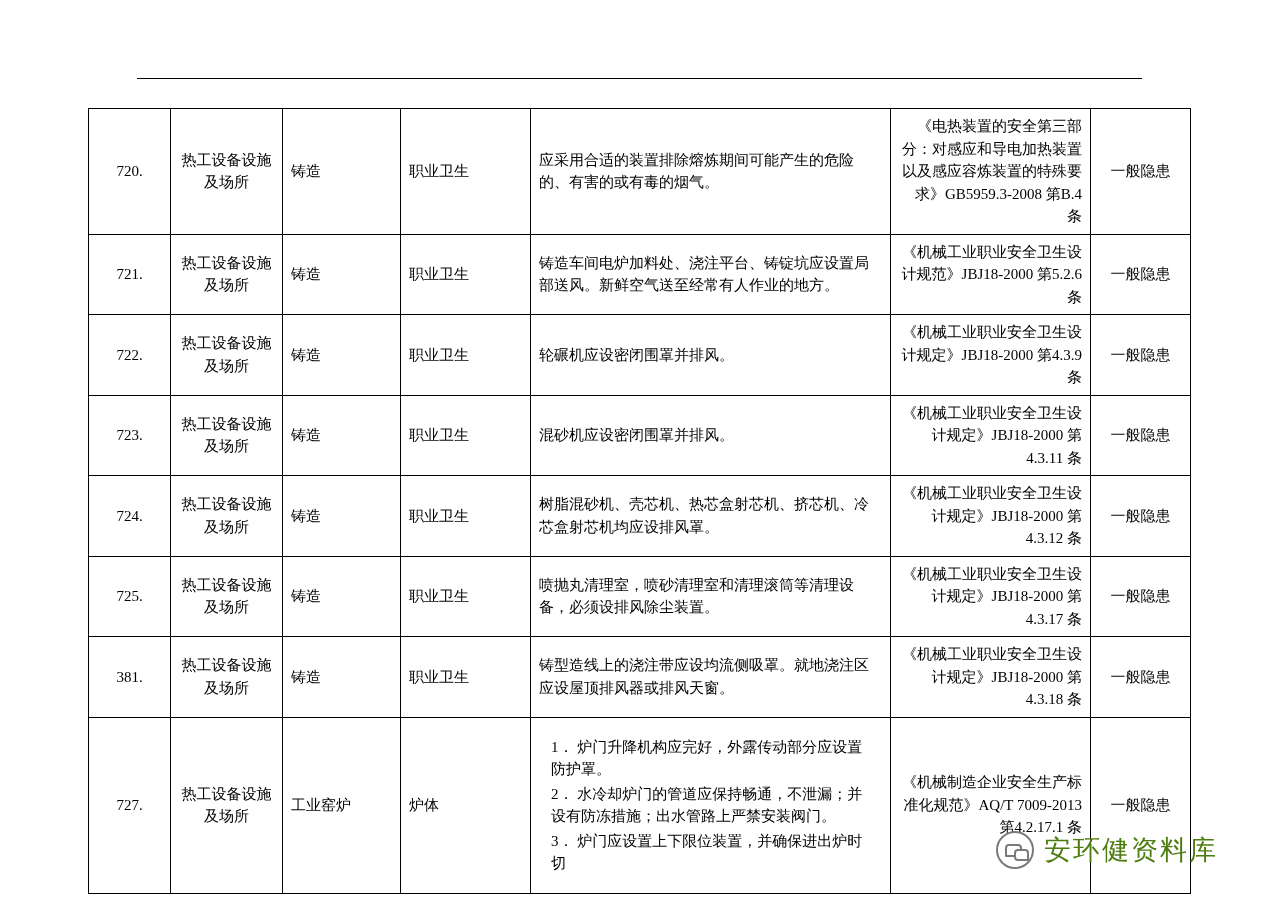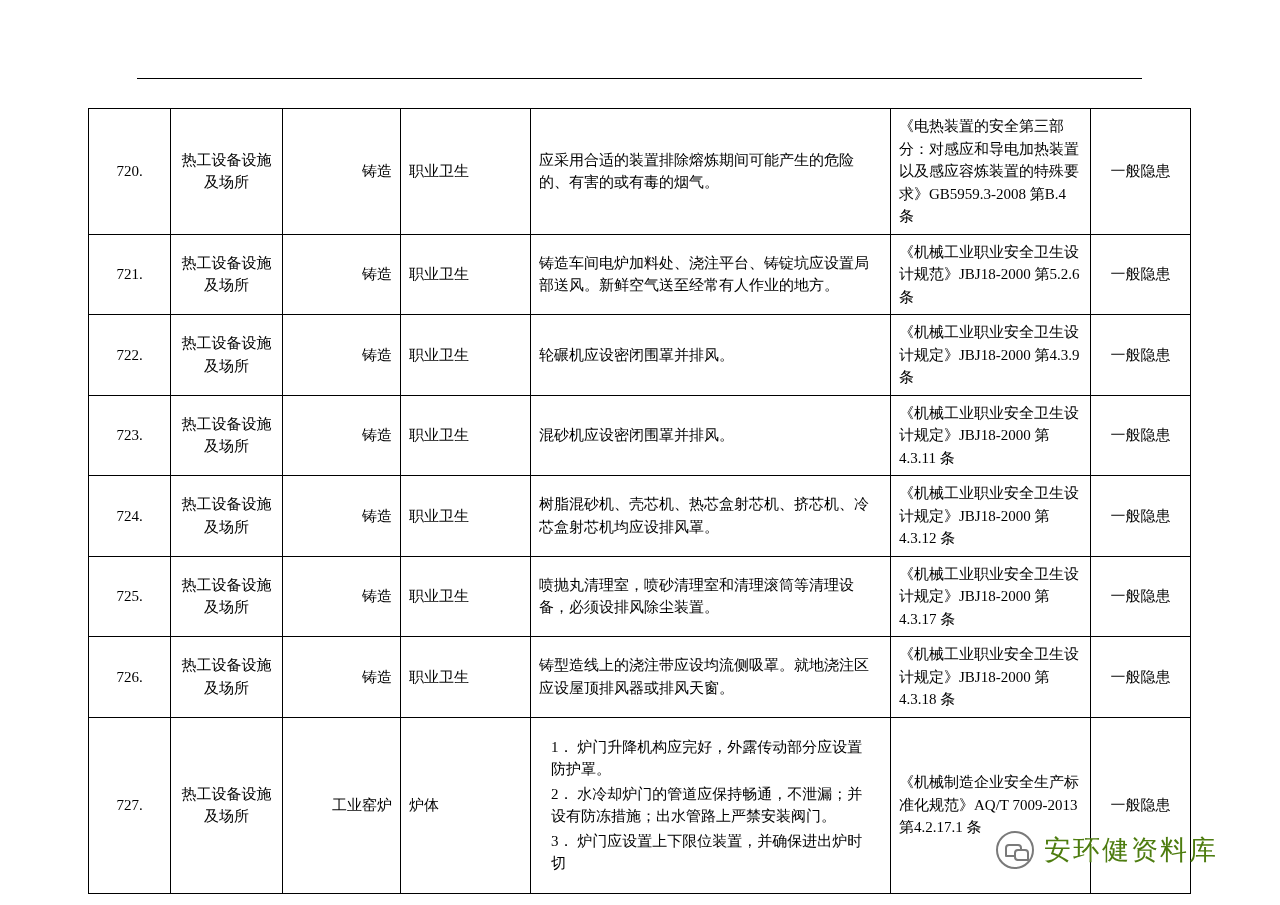--- a/index.html
+++ b/index.html
@@ -51,24 +51,24 @@
   col.c-num   { width: 82px; }
   col.c-cat   { width: 112px; }
   col.c-proc  { width: 118px; }
   col.c-type  { width: 130px; }
   col.c-desc  { width: 360px; }
   col.c-std   { width: 200px; }
   col.c-level { width: 100px; }
 
   td.num   { text-align: center; font-size: 15px; margin-left: 7px; }
   td.cat   { text-align: center; line-height: 1.6; }
-  td.proc  { text-align: right; }
+  td.proc  { text-align: left; }
   td.type  { text-align: left; }
   td.desc  { text-align: left; }
-  td.std   { text-align: left; line-height: 1.65; }
+  td.std   { text-align: right; line-height: 1.65; }
   td.level { text-align: center; }
 
   .desc-list {
     margin: 12px;
     padding: 0;
     list-style: none;
   }
   .desc-list li {
     margin: 0 0 2px 0;
     padding: 0;
@@ -184,21 +184,21 @@
         <tr style="height:80px">
           <td class="num">725.</td>
           <td class="cat">热工设备设施及场所</td>
           <td class="proc">铸造</td>
           <td class="type">职业卫生</td>
           <td class="desc">喷抛丸清理室，喷砂清理室和清理滚筒等清理设备，必须设排风除尘装置。</td>
           <td class="std">《机械工业职业安全卫生设计规定》JBJ18-2000 第4.3.17 条</td>
           <td class="level">一般隐患</td>
         </tr>
         <tr style="height:80px">
-          <td class="num">726.</td>
+          <td class="num">381.</td>
           <td class="cat">热工设备设施及场所</td>
           <td class="proc">铸造</td>
           <td class="type">职业卫生</td>
           <td class="desc">铸型造线上的浇注带应设均流侧吸罩。就地浇注区应设屋顶排风器或排风天窗。</td>
           <td class="std">《机械工业职业安全卫生设计规定》JBJ18-2000 第4.3.18 条</td>
           <td class="level">一般隐患</td>
         </tr>
         <tr style="height:130px">
           <td class="num">727.</td>
           <td class="cat">热工设备设施及场所</td>

